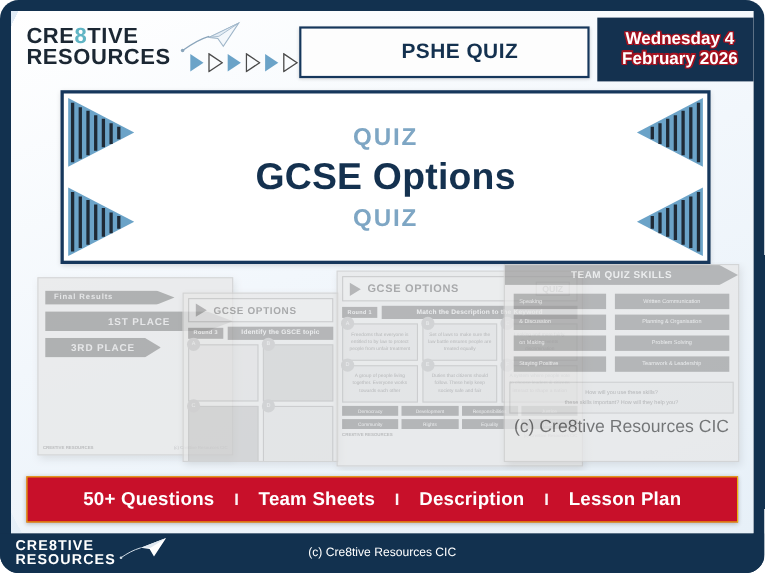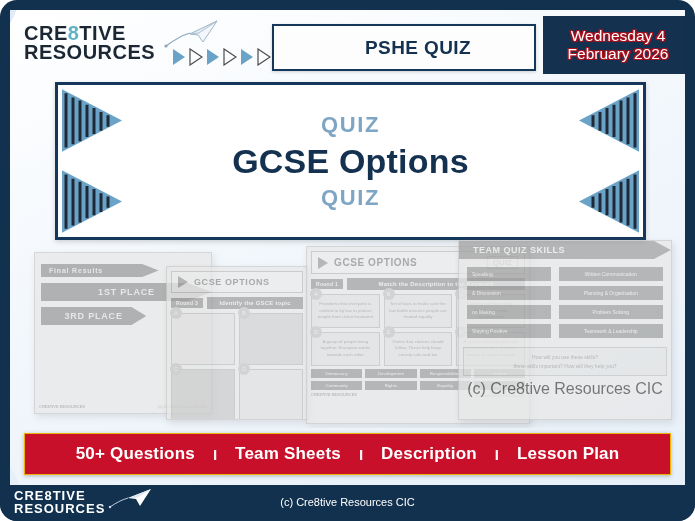--- a/index.html
+++ b/index.html
@@ -60,21 +60,21 @@
     display:flex;align-items:center;justify-content:center;
   }
   .topicbox span{
     font-size:19px;font-weight:bold;color:#14314f;letter-spacing:.4px;margin-left:28px;
   }
 
   .datebadge{
     position:absolute;right:-8px;top:6px;width:150px;height:58px;
     background:#14314f;
     display:flex;flex-direction:column;align-items:center;justify-content:center;
-    color:#ffffff;font-weight:normal;font-size:15.5px;line-height:1.18;
+    color:#ffffff;font-weight:bold;font-size:15.5px;line-height:1.18;
     text-shadow:
       -1.3px 0 0 #a41220, 1.3px 0 0 #a41220, 0 -1.3px 0 #a41220, 0 1.3px 0 #a41220,
       -1.3px -1.3px 0 #a41220, 1.3px -1.3px 0 #a41220, -1.3px 1.3px 0 #a41220, 1.3px 1.3px 0 #a41220;
   }
 
   
   .titlepanel{
     position:absolute;left:45px;top:72px;width:585px;height:152px;
     background:#ffffff;
     border:3px solid #16375c;
@@ -381,21 +381,21 @@
           <span class="kw">Laws</span>
         </div>
         <div class="pv-foot">
           <div class="lg">CRE8TIVE RESOURCES</div>
           <div class="cp">(c) Cre8tive Resources CIC</div>
         </div>
       </div>
 
       <div class="pv" style="left:448px;top:2px;width:212px;height:178px;">
         <div style="background:#8b8b86;color:#fff;font-size:9px;font-weight:bold;padding:4px 14px;letter-spacing:.5px;
-                    clip-path:polygon(0 0,92% 0,100% 50%,92% 100%,0 100%);">TEAM QUIZ SKILLS</div>
+                    clip-path:polygon(0 0,92% 0,100% 50%,92% 100%,0 100%);text-align:center;">TEAM QUIZ SKILLS</div>
         <div style="display:grid;grid-template-columns:1fr 1.25fr;gap:8px;padding:8px 8px 0;">
           <div>
             <div class="skillbar">Speaking</div>
             <div class="skillbar">&amp; Discussion</div>
             <div class="skillbar">on Making</div>
             <div class="skillbar">Staying Positive</div>
           </div>
           <div>
             <div class="skillbar" style="text-align:center;">Written Communication</div>
             <div class="skillbar" style="text-align:center;">Planning &amp; Organisation</div>

